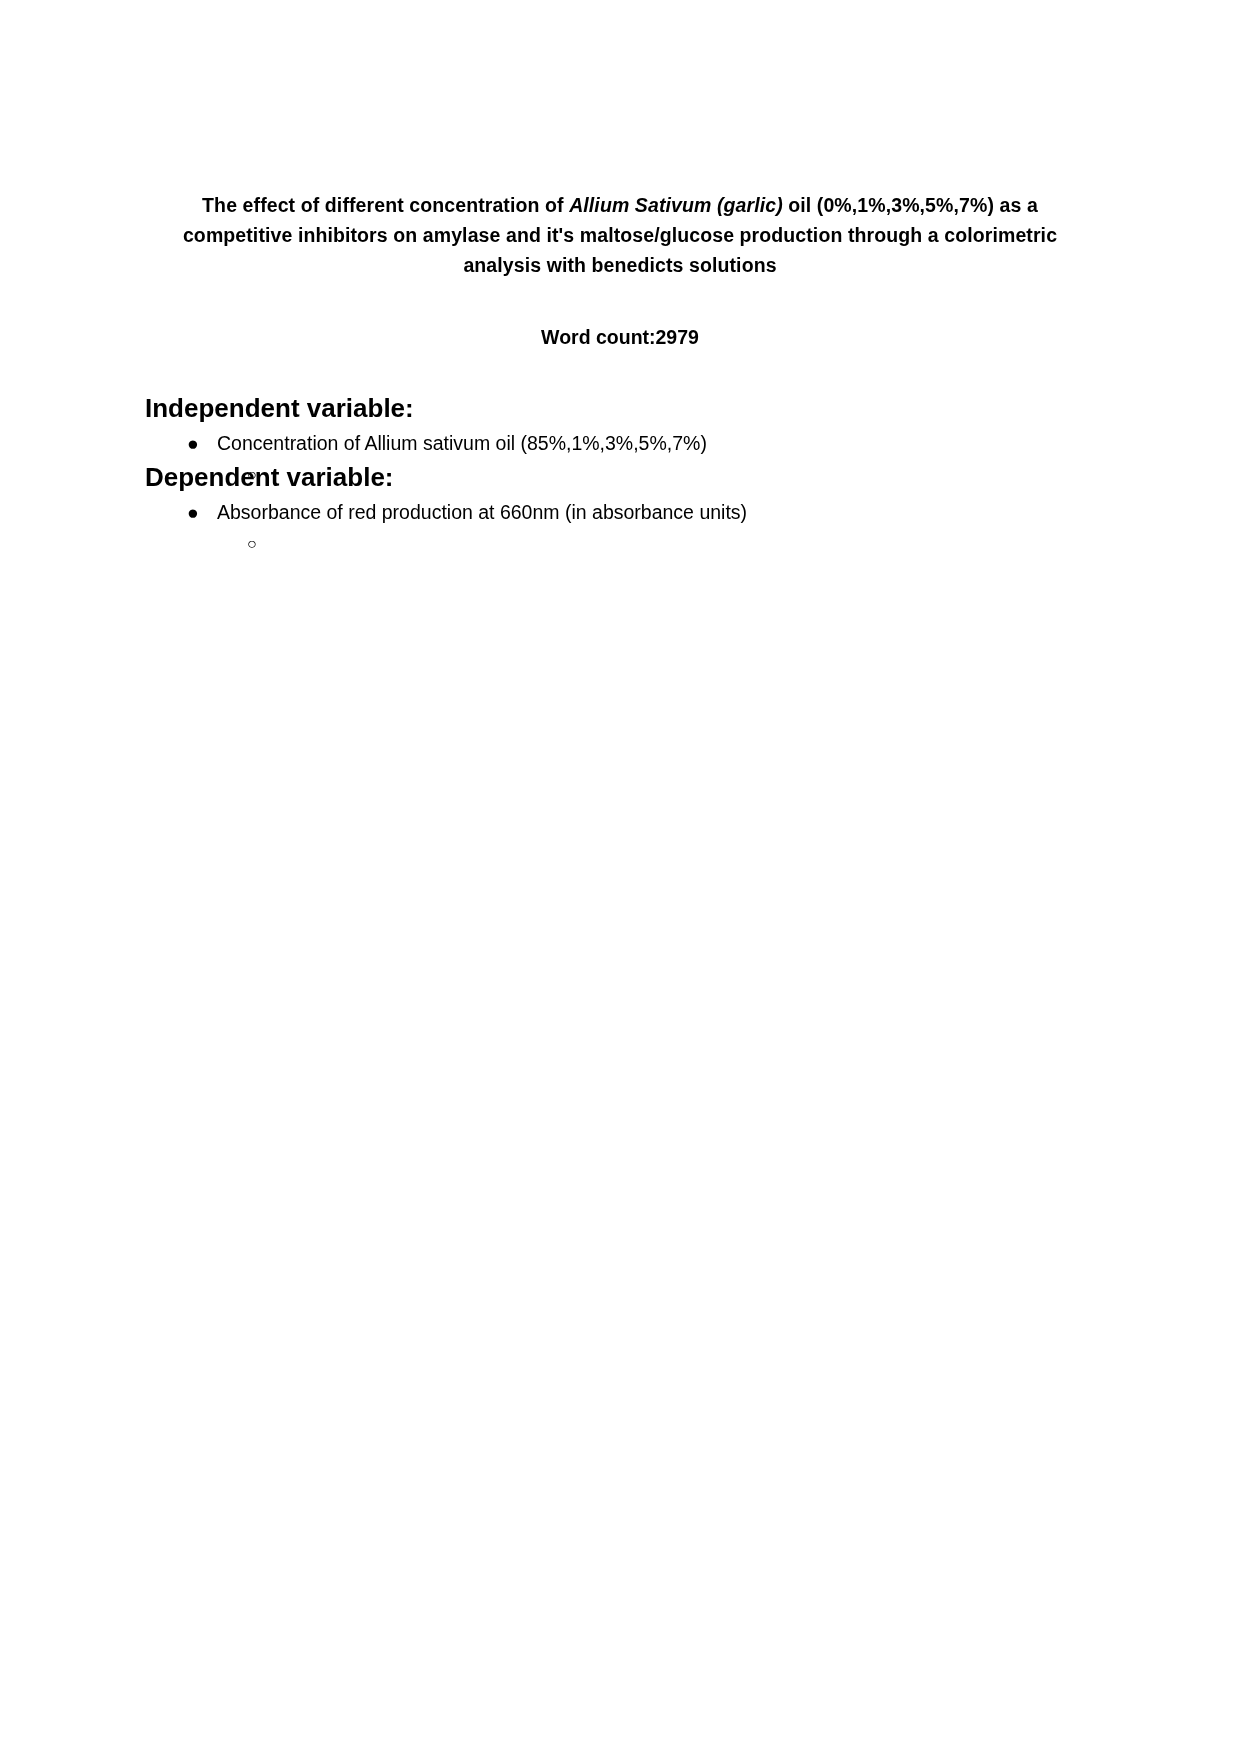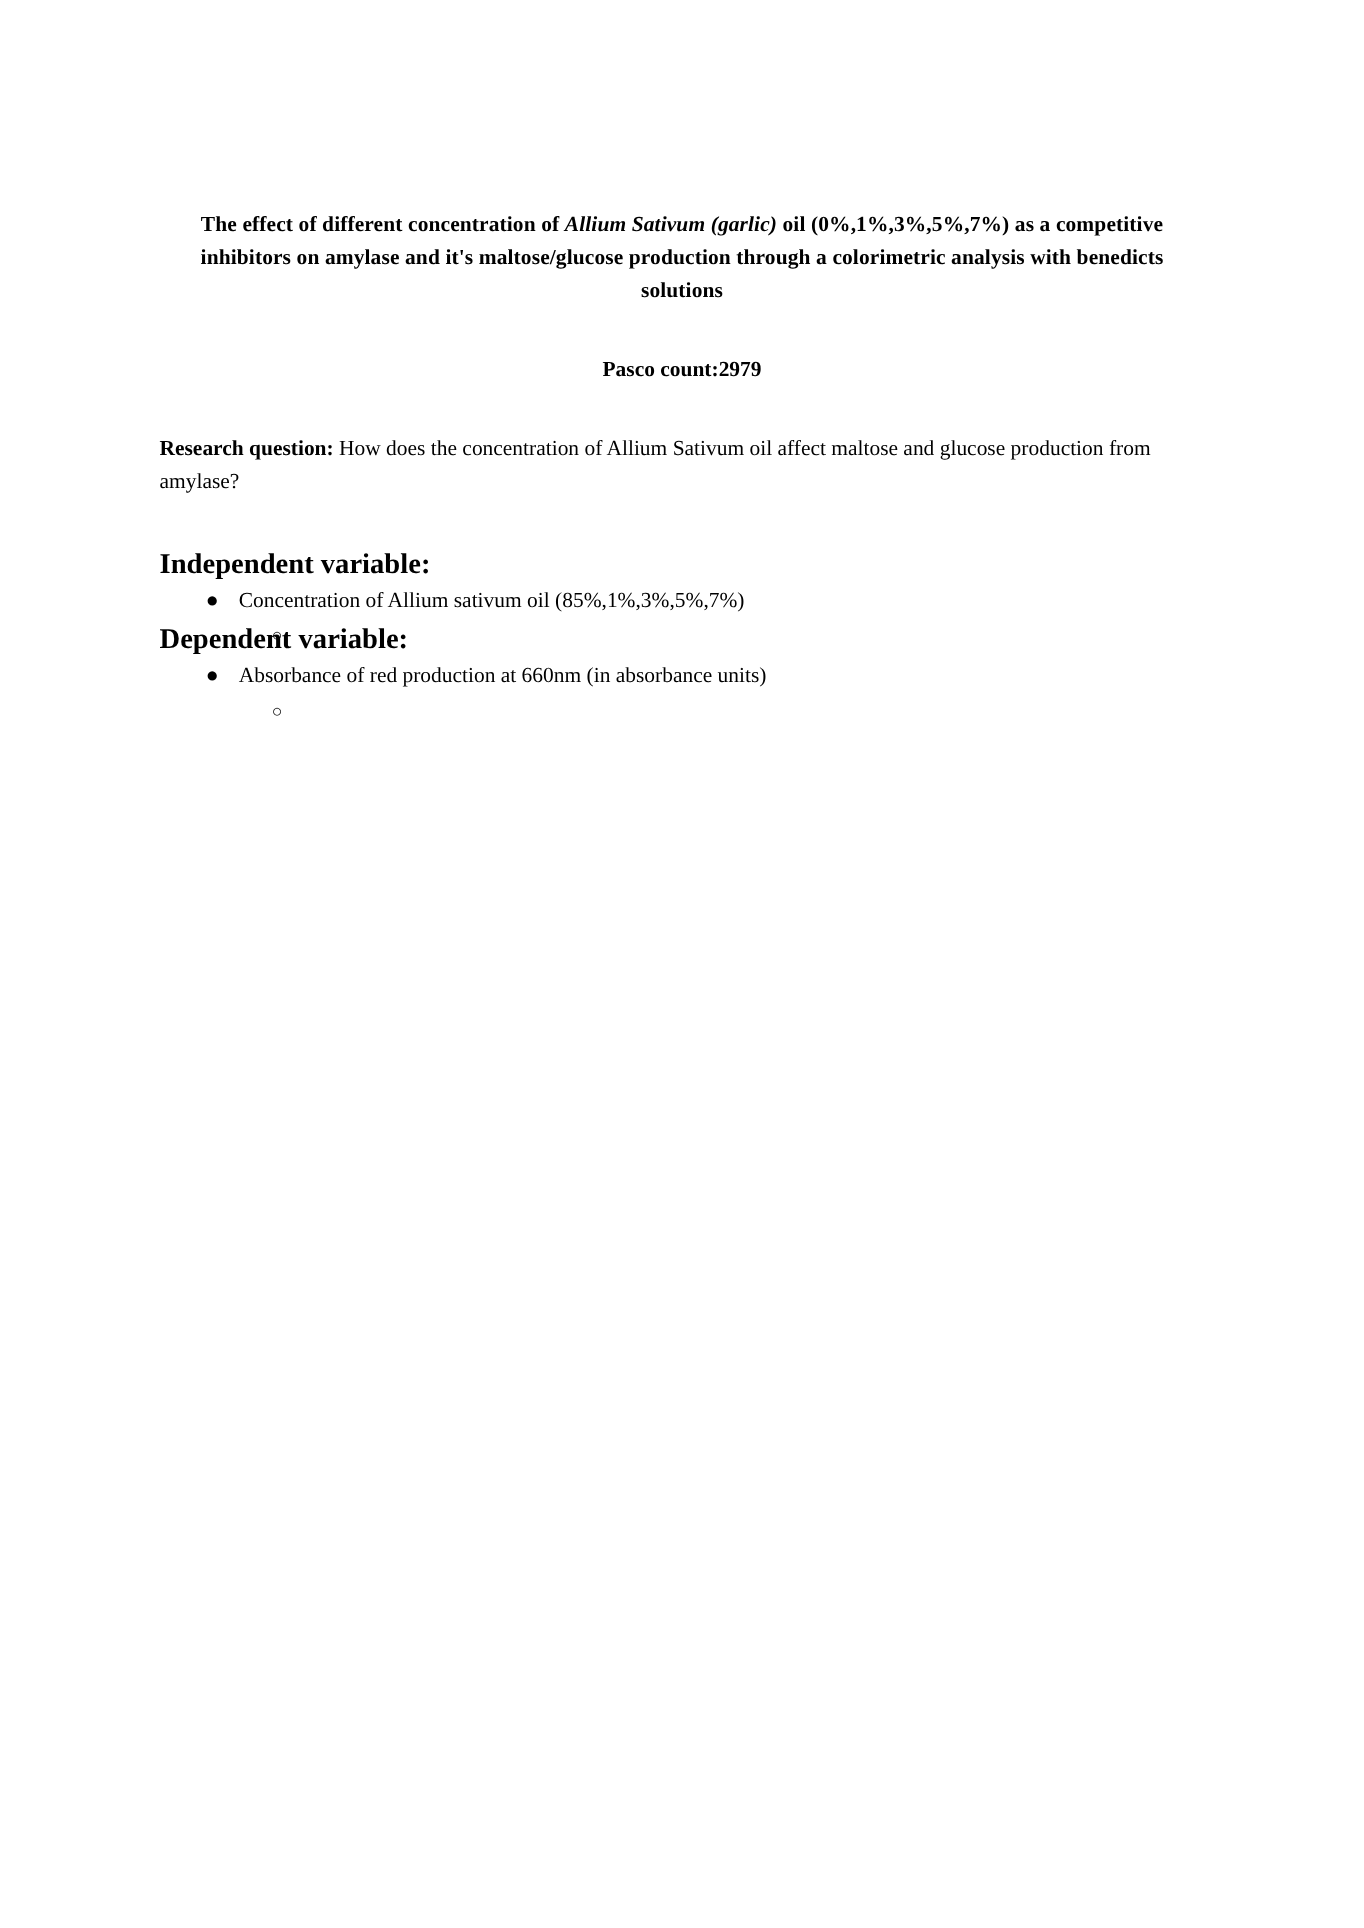--- a/index.html
+++ b/index.html
@@ -14,21 +14,20 @@
     color: #000000;
     -webkit-font-smoothing: antialiased;
   }
   .page {
     position: relative;
     width: 1204px;
     height: 1753px;
     background: #ffffff;
     box-sizing: border-box;
     padding: 190px 145px 0 145px;
-    font-family: Liberation Serif, serif;
   }
   .content {
     width: 950px;
   }
   .title {
     font-size: 19.5px;
     font-weight: bold;
     text-align: center;
     line-height: 1.55;
     margin: 0;
@@ -105,23 +104,22 @@
   }
 </style>
 </head>
 <body>
 
 <div class="page">
   <div class="content">
 
     <h1 class="title"><span>The effect of different concentration of </span><em>Allium Sativum (garlic)</em><span> oil (0%,1%,3%,5%,7%) as a competitive inhibitors on amylase and it's maltose/glucose production through a colorimetric analysis with benedicts solutions</span></h1>
 
-    <p class="wordcount">Pasco count:2979</p>
+    <p class="wordcount">Word count:2979</p>
 
-    <p class="para"><span class="lead">Research question:</span><span> How does the concentration of Allium Sativum oil affect maltose and glucose production from amylase?</span></p>
 
     <p class="section-head">Independent variable:</p>
 
     <ul class="lvl1">
       <li class="bullet1">
         <span class="disc">●</span>
         <span>Concentration of Allium sativum oil (85%,1%,3%,5%,7%)</span>
         <ul class="lvl2 sub-block">
           <li class="bullet2">
             <span class="circ">○</span>

